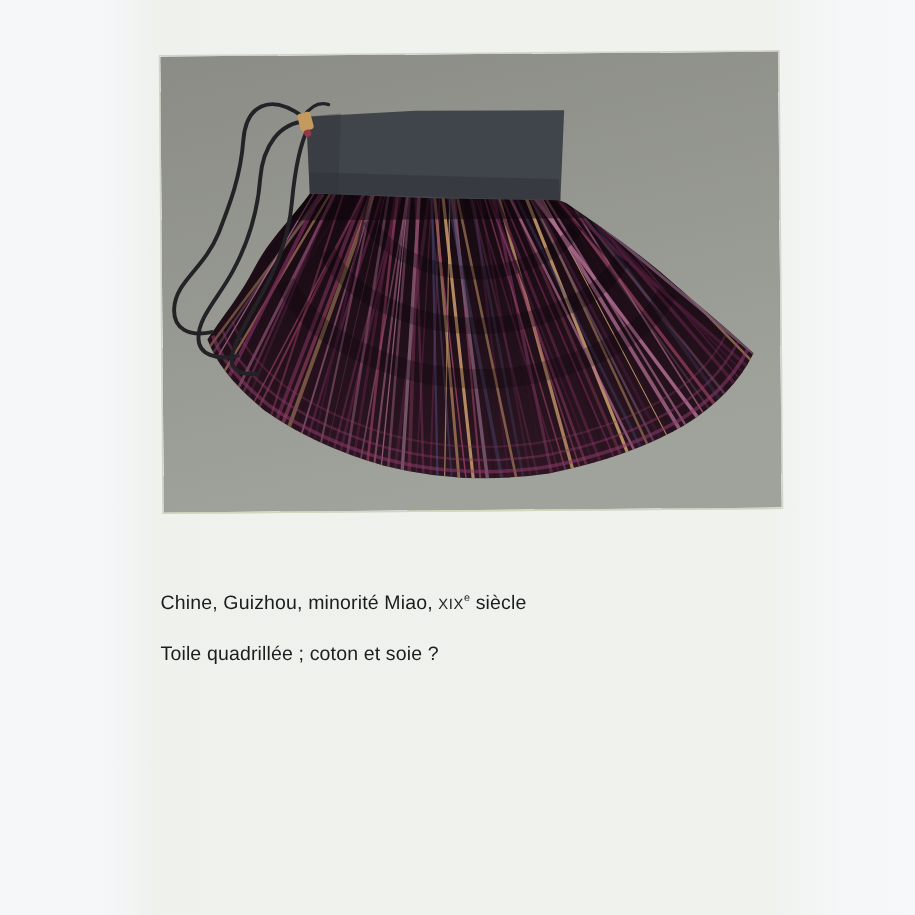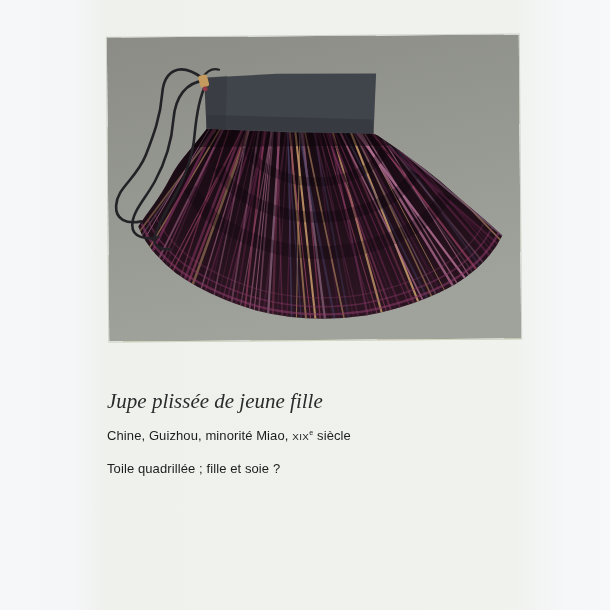--- a/index.html
+++ b/index.html
@@ -200,18 +200,17 @@
       </g>
 
       <g transform="rotate(-14 97 44)">
         <rect x="92" y="38" width="9" height="12" rx="2" fill="#c59a5f"></rect>
         <circle cx="96" cy="52" r="2.4" fill="#93374a"></circle>
       </g>
     </svg>
   </div>
 
   <div class="caption">
-    <p class="title">Jupe plissée de jeune fille</p>
     <p class="meta"><span>Chine, Guizhou, minorité Miao, </span><span class="sc">XIX</span><sup>e</sup><span> siècle</span></p>
-    <p class="meta">Toile quadrillée ; fille et soie ?</p>
+    <p class="meta">Toile quadrillée ; coton et soie ?</p>
   </div>
 
 </div>
 
 </body></html>

